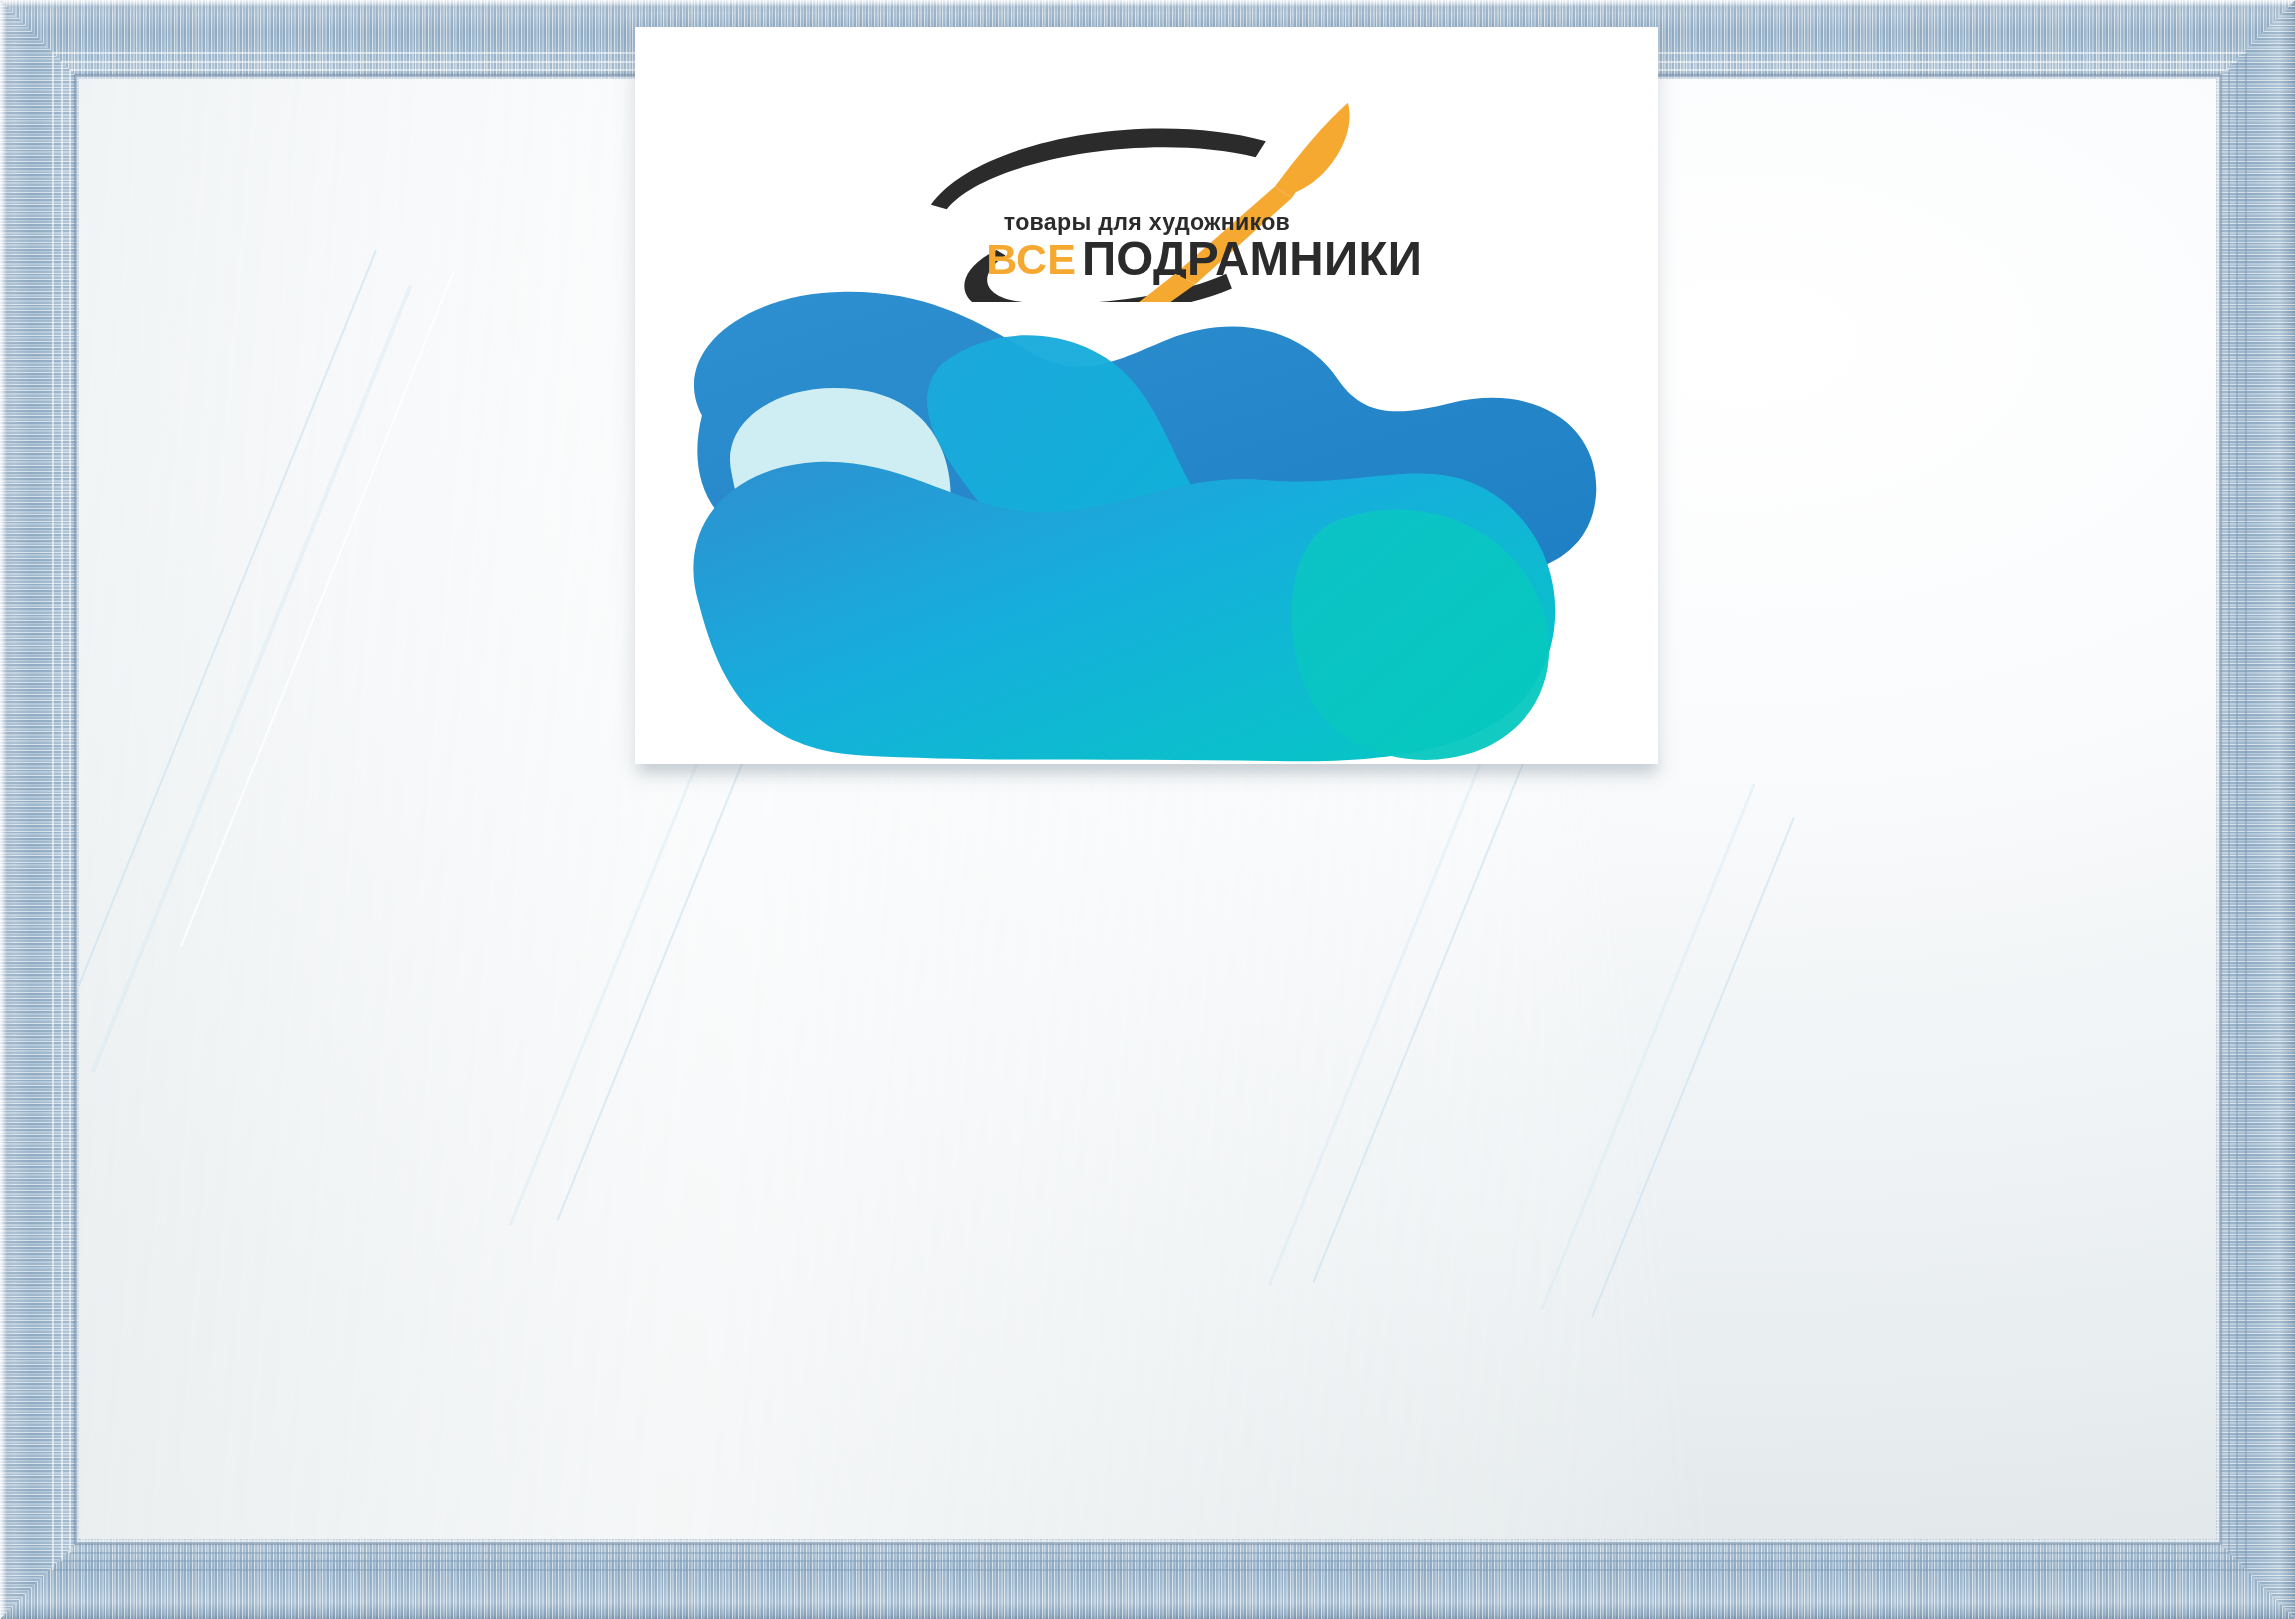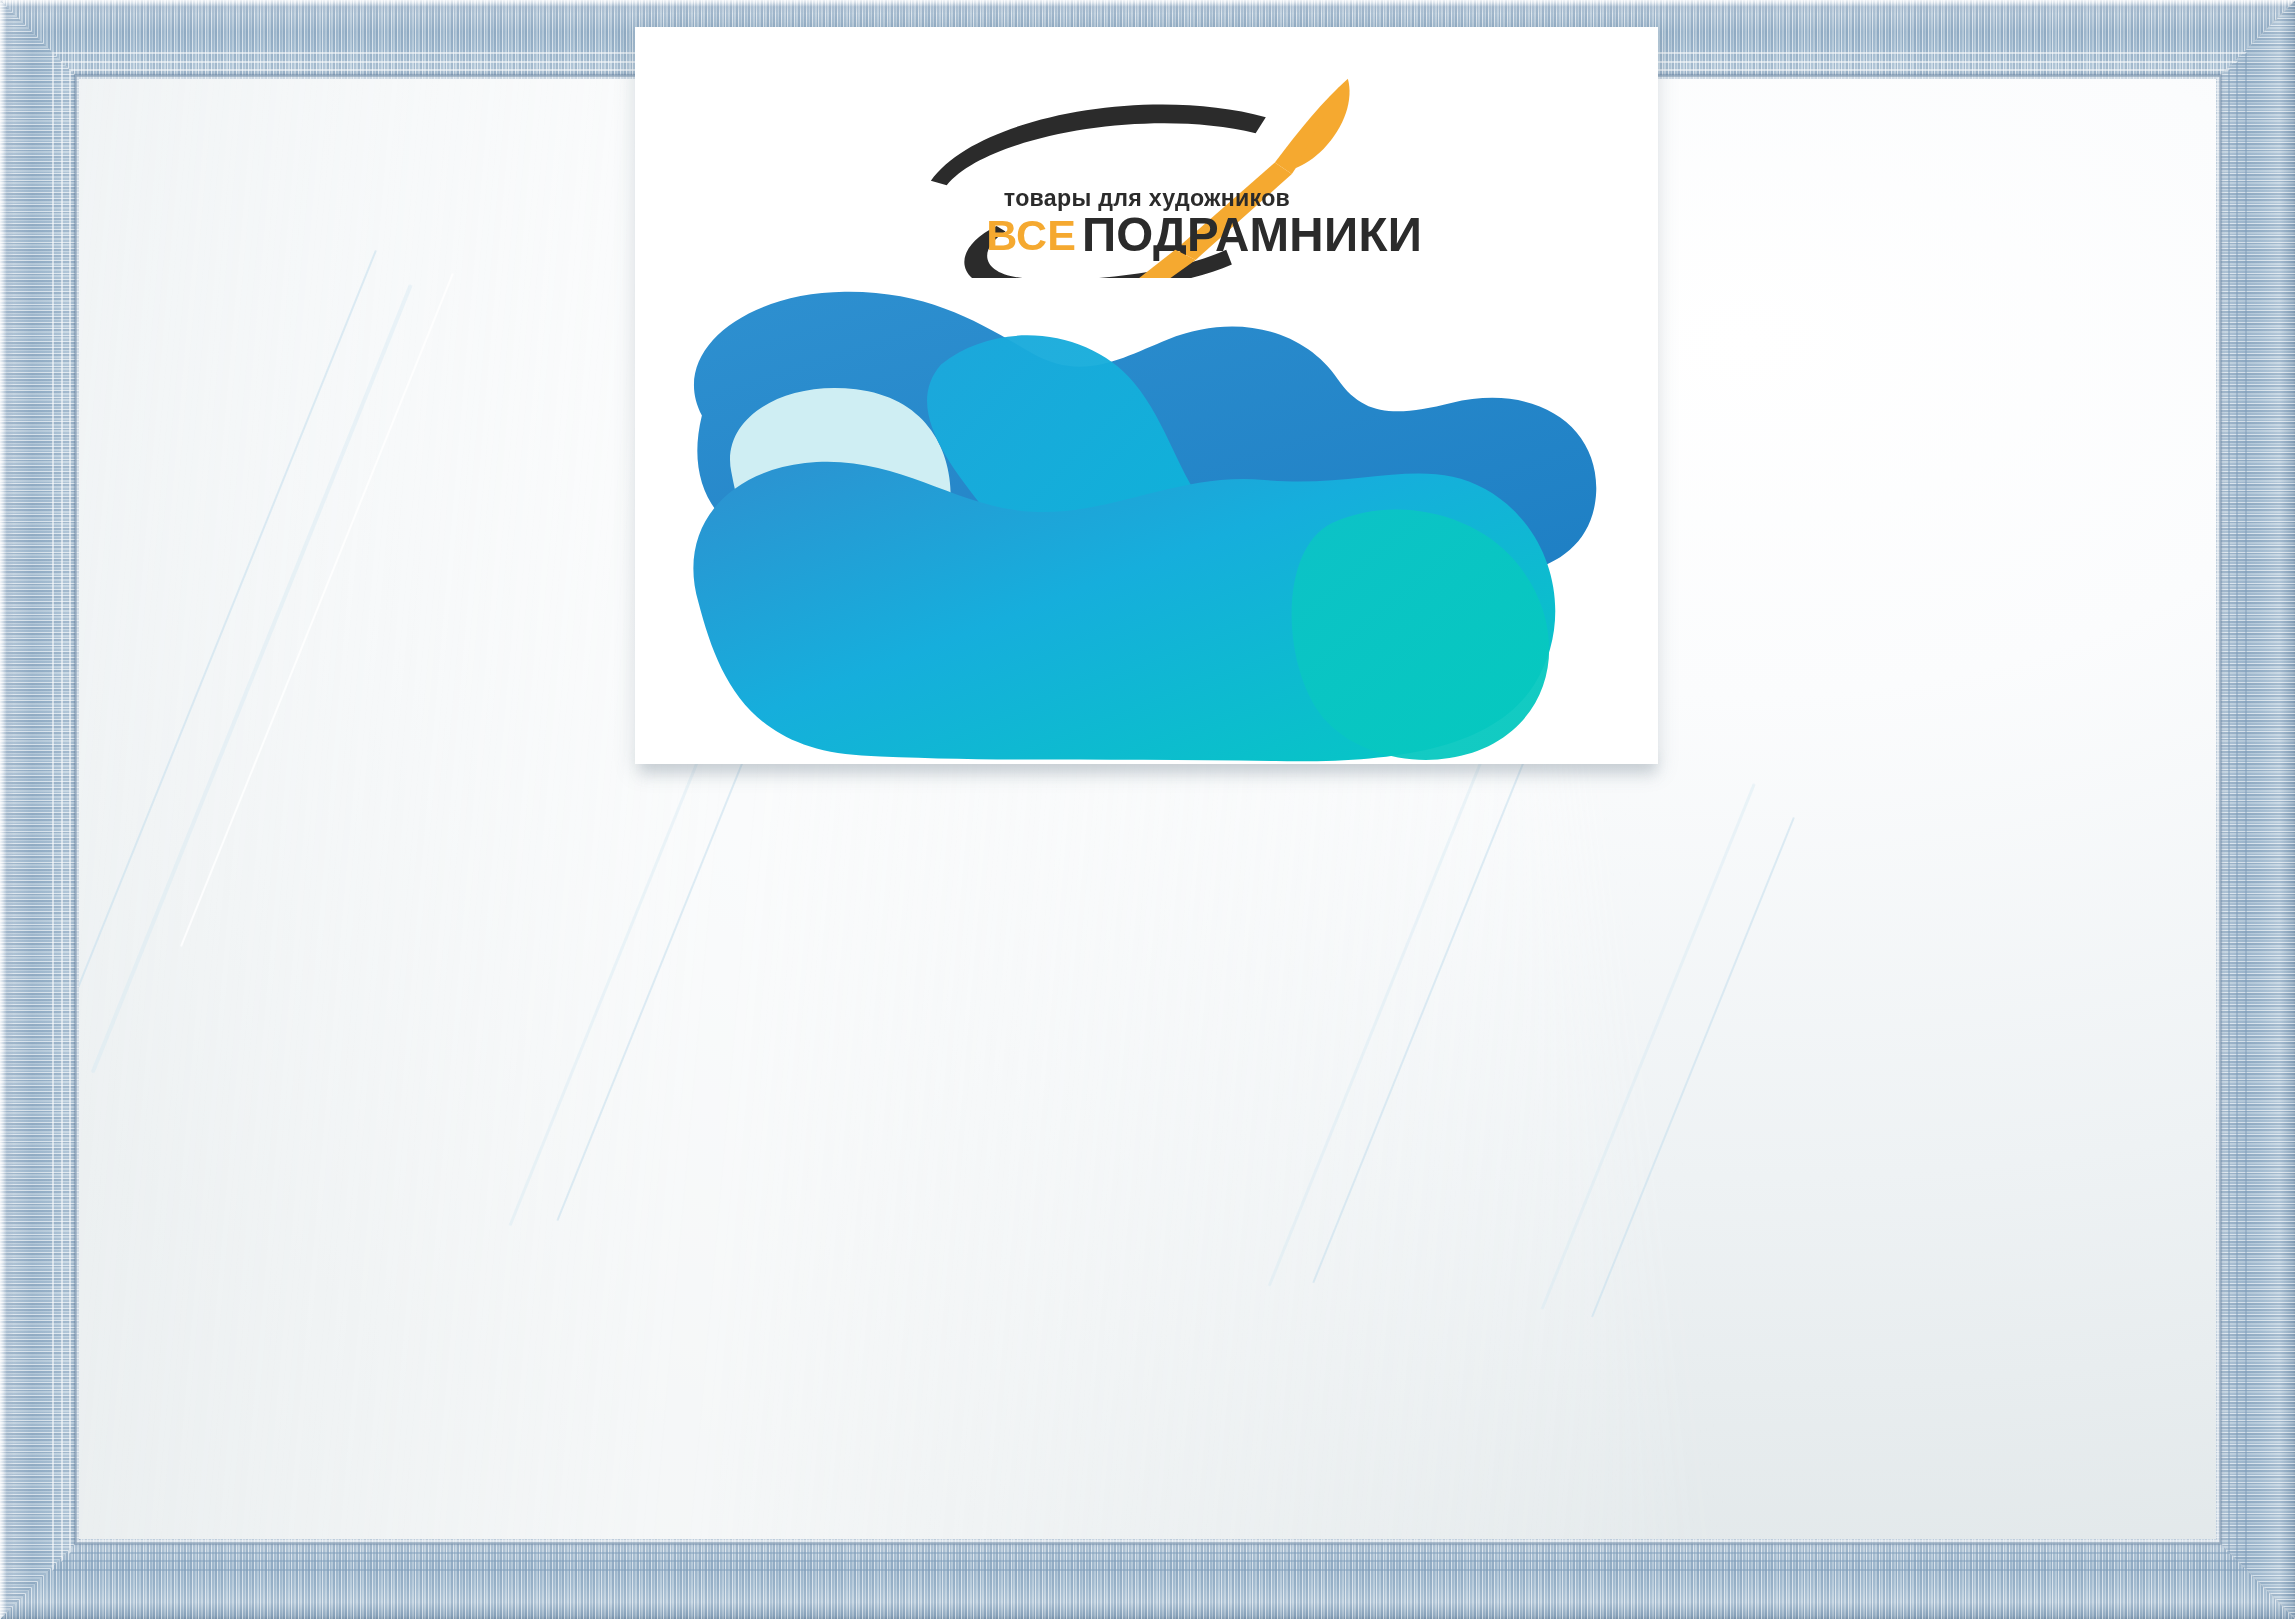--- a/index.html
+++ b/index.html
@@ -107,21 +107,21 @@
   }
 
   
   .label-card{
     position:absolute;left:635px;top:27px;width:1023px;height:737px;
     background:#ffffff;overflow:hidden;
     box-shadow:0 8px 19px rgba(90,110,125,.22);
   }
 
   
-  .logo{position:absolute;left:0;top:36px;width:1023px;height:215px;}
+  .logo{position:absolute;left:0;top:60px;width:1023px;height:215px;}
   .logo svg{display:block;margin:0 auto;}
 
   
   .blobs{position:absolute;left:0;top:258px;width:1023px;height:479px;}
   .blobs svg{display:block;}
 
   
   .textbox{
     position:absolute;left:132px;top:183px;width:768px;height:306px;
     border:9.6px solid #ffffff;box-sizing:border-box;

